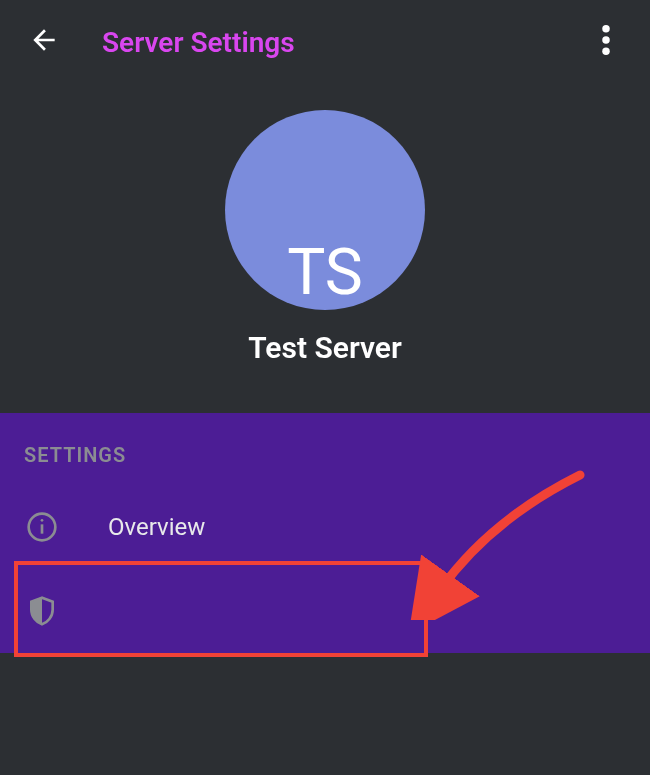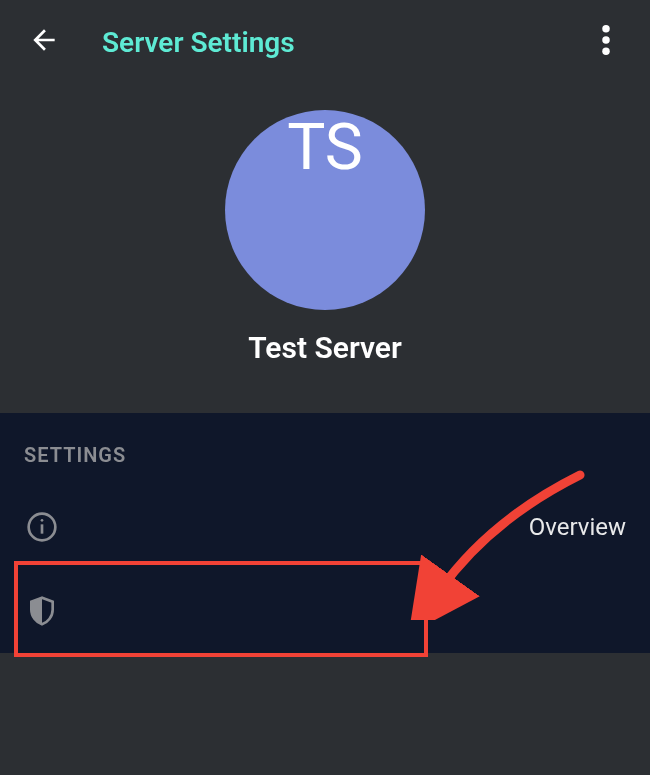--- a/index.html
+++ b/index.html
@@ -31,21 +31,21 @@
       cursor: pointer;
     }
     .back-button svg {
       width: 32px;
       height: 32px;
       fill: #ffffff;
     }
     .header-title {
       font-size: 28px;
       font-weight: 600;
-      color: #5eead4;
+      color: #d946ef;
       margin-left: 38px;
     }
     .more-button {
       margin-left: auto;
       width: 40px;
       height: 40px;
       display: flex;
       align-items: center;
       justify-content: center;
       cursor: pointer;
@@ -60,50 +60,49 @@
       flex-direction: column;
       align-items: center;
       padding: 26px 0 48px 0;
     }
     .avatar {
       width: 200px;
       height: 200px;
       border-radius: 50%;
       background: #7b8cdc;
       display: flex;
-      align-items: flex-start;
+      align-items: flex-end;
       justify-content: center;
       font-size: 64px;
       font-weight: 400;
       color: #ffffff;
     }
     .server-name {
       margin-top: 20px;
       font-size: 30px;
       font-weight: 600;
       color: #ffffff;
     }
     .settings-section {
-      background: #0f172a;
+      background: #4c1d95;
       padding-top: 30px;
     }
     .section-label {
       padding: 0 24px 18px 24px;
       font-size: 20px;
       font-weight: 600;
       color: #8b8d92;
       letter-spacing: 1px;
     }
     .menu-item {
       display: flex;
       align-items: center;
       padding: 24px 24px;
       cursor: pointer;
       position: relative;
-      justify-content: space-between;
     }
     .menu-item-icon {
       width: 36px;
       height: 36px;
       display: flex;
       align-items: center;
       justify-content: center;
       margin-right: 48px;
     }
     .menu-item-icon svg {

